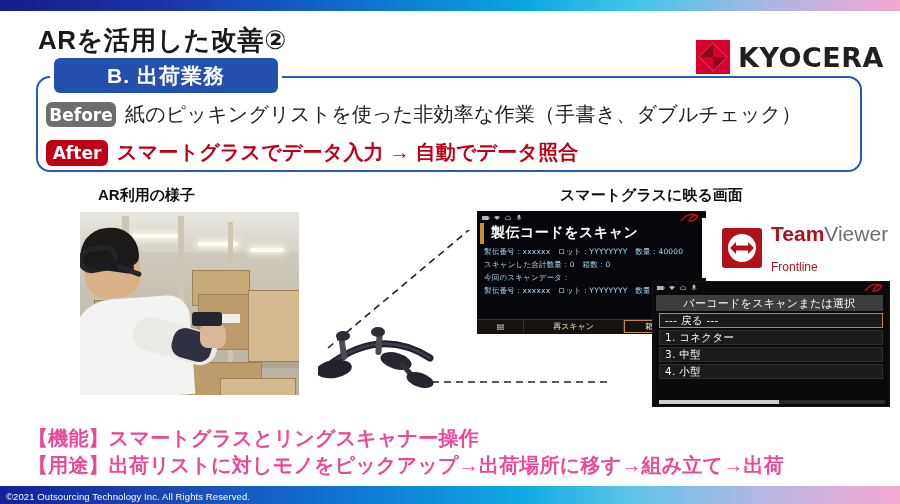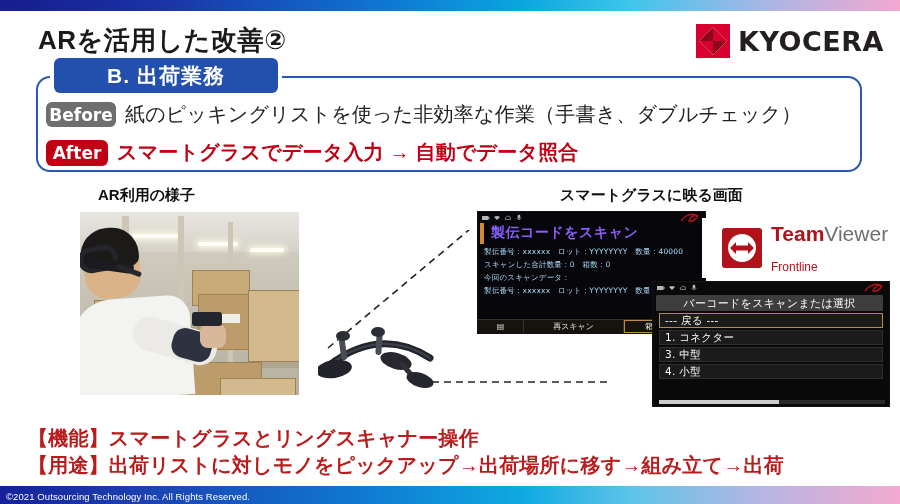--- a/index.html
+++ b/index.html
@@ -31,21 +31,21 @@
 
   
   .slide-title{
     position:absolute; left:38px; top:23px;
     font-size:26px; font-weight:bold; color:#1a1a1a;
     letter-spacing:0.5px; white-space:nowrap;
   }
 
   
   .kyocera{
-    position:absolute; right:16px; top:24px;
+    position:absolute; right:16px; top:40px;
     display:flex; align-items:center; gap:8px;
   }
   .kyocera .mark{ width:34px; height:34px; position:relative; }
   .kyocera .kname{
     font-size:27px; font-weight:bold; color:#231f20;
     letter-spacing:0.5px; line-height:1;
     font-family:"DejaVu Sans",sans-serif;
   }
 
   
@@ -159,21 +159,21 @@
   }
   .statusbar{
     height:11px; display:flex; align-items:center; gap:3px; padding:0 4px;
     position:relative;
   }
   .sb-ico{ width:8px; height:8px; opacity:.85; }
   .sb-logo{
     position:absolute; right:4px; top:1px; width:22px; height:10px;
   }
   .scr1 .title{
-    font-size:14px; color:#8b5cf6; font-weight:bold; padding:1px 0 2px 7px;
+    font-size:14px; color:#ffffff; font-weight:bold; padding:1px 0 2px 7px;
     border-left:4px solid #d08a33; margin-left:2px; line-height:1.25;
     letter-spacing:.5px;
   }
   .scr1 .ln{ font-size:7.5px; padding:3px 0 0 6px; color:#a8d8f2; letter-spacing:.2px;
      white-space:nowrap; }
   .scr1 .bar{
     position:absolute; left:0; bottom:0; width:100%; height:14px;
     background:#16130e; display:flex; align-items:stretch;
     border-top:1px solid #3a3126;
   }
@@ -217,21 +217,21 @@
   .tv .tvmark{ width:40px; height:40px; flex:0 0 40px; }
   .tv .tvtext{ line-height:1.05; }
   .tv .t1{ font-size:21px; color:#b0121a; }
   .tv .t1 b{ font-weight:bold; }
   .tv .t1 span{ font-weight:normal; color:#6f6f6f; }
   .tv .t2{ font-size:12px; color:#b0121a; margin-top:16px; }
 
   
   .blue-line{
     position:absolute; left:28px; font-size:20px; font-weight:bold;
-    color:#b91c1c; white-space:nowrap; letter-spacing:.2px;
+    color:#ec4899; white-space:nowrap; letter-spacing:.2px;
   }
   .blue-line.l1{ top:425px; }
   .blue-line.l2{ top:452px; }
 </style>
 </head>
 <body>
 
 <div class="topbar"></div>
 
 <div class="slide-title">ARを活用した改善②</div>

